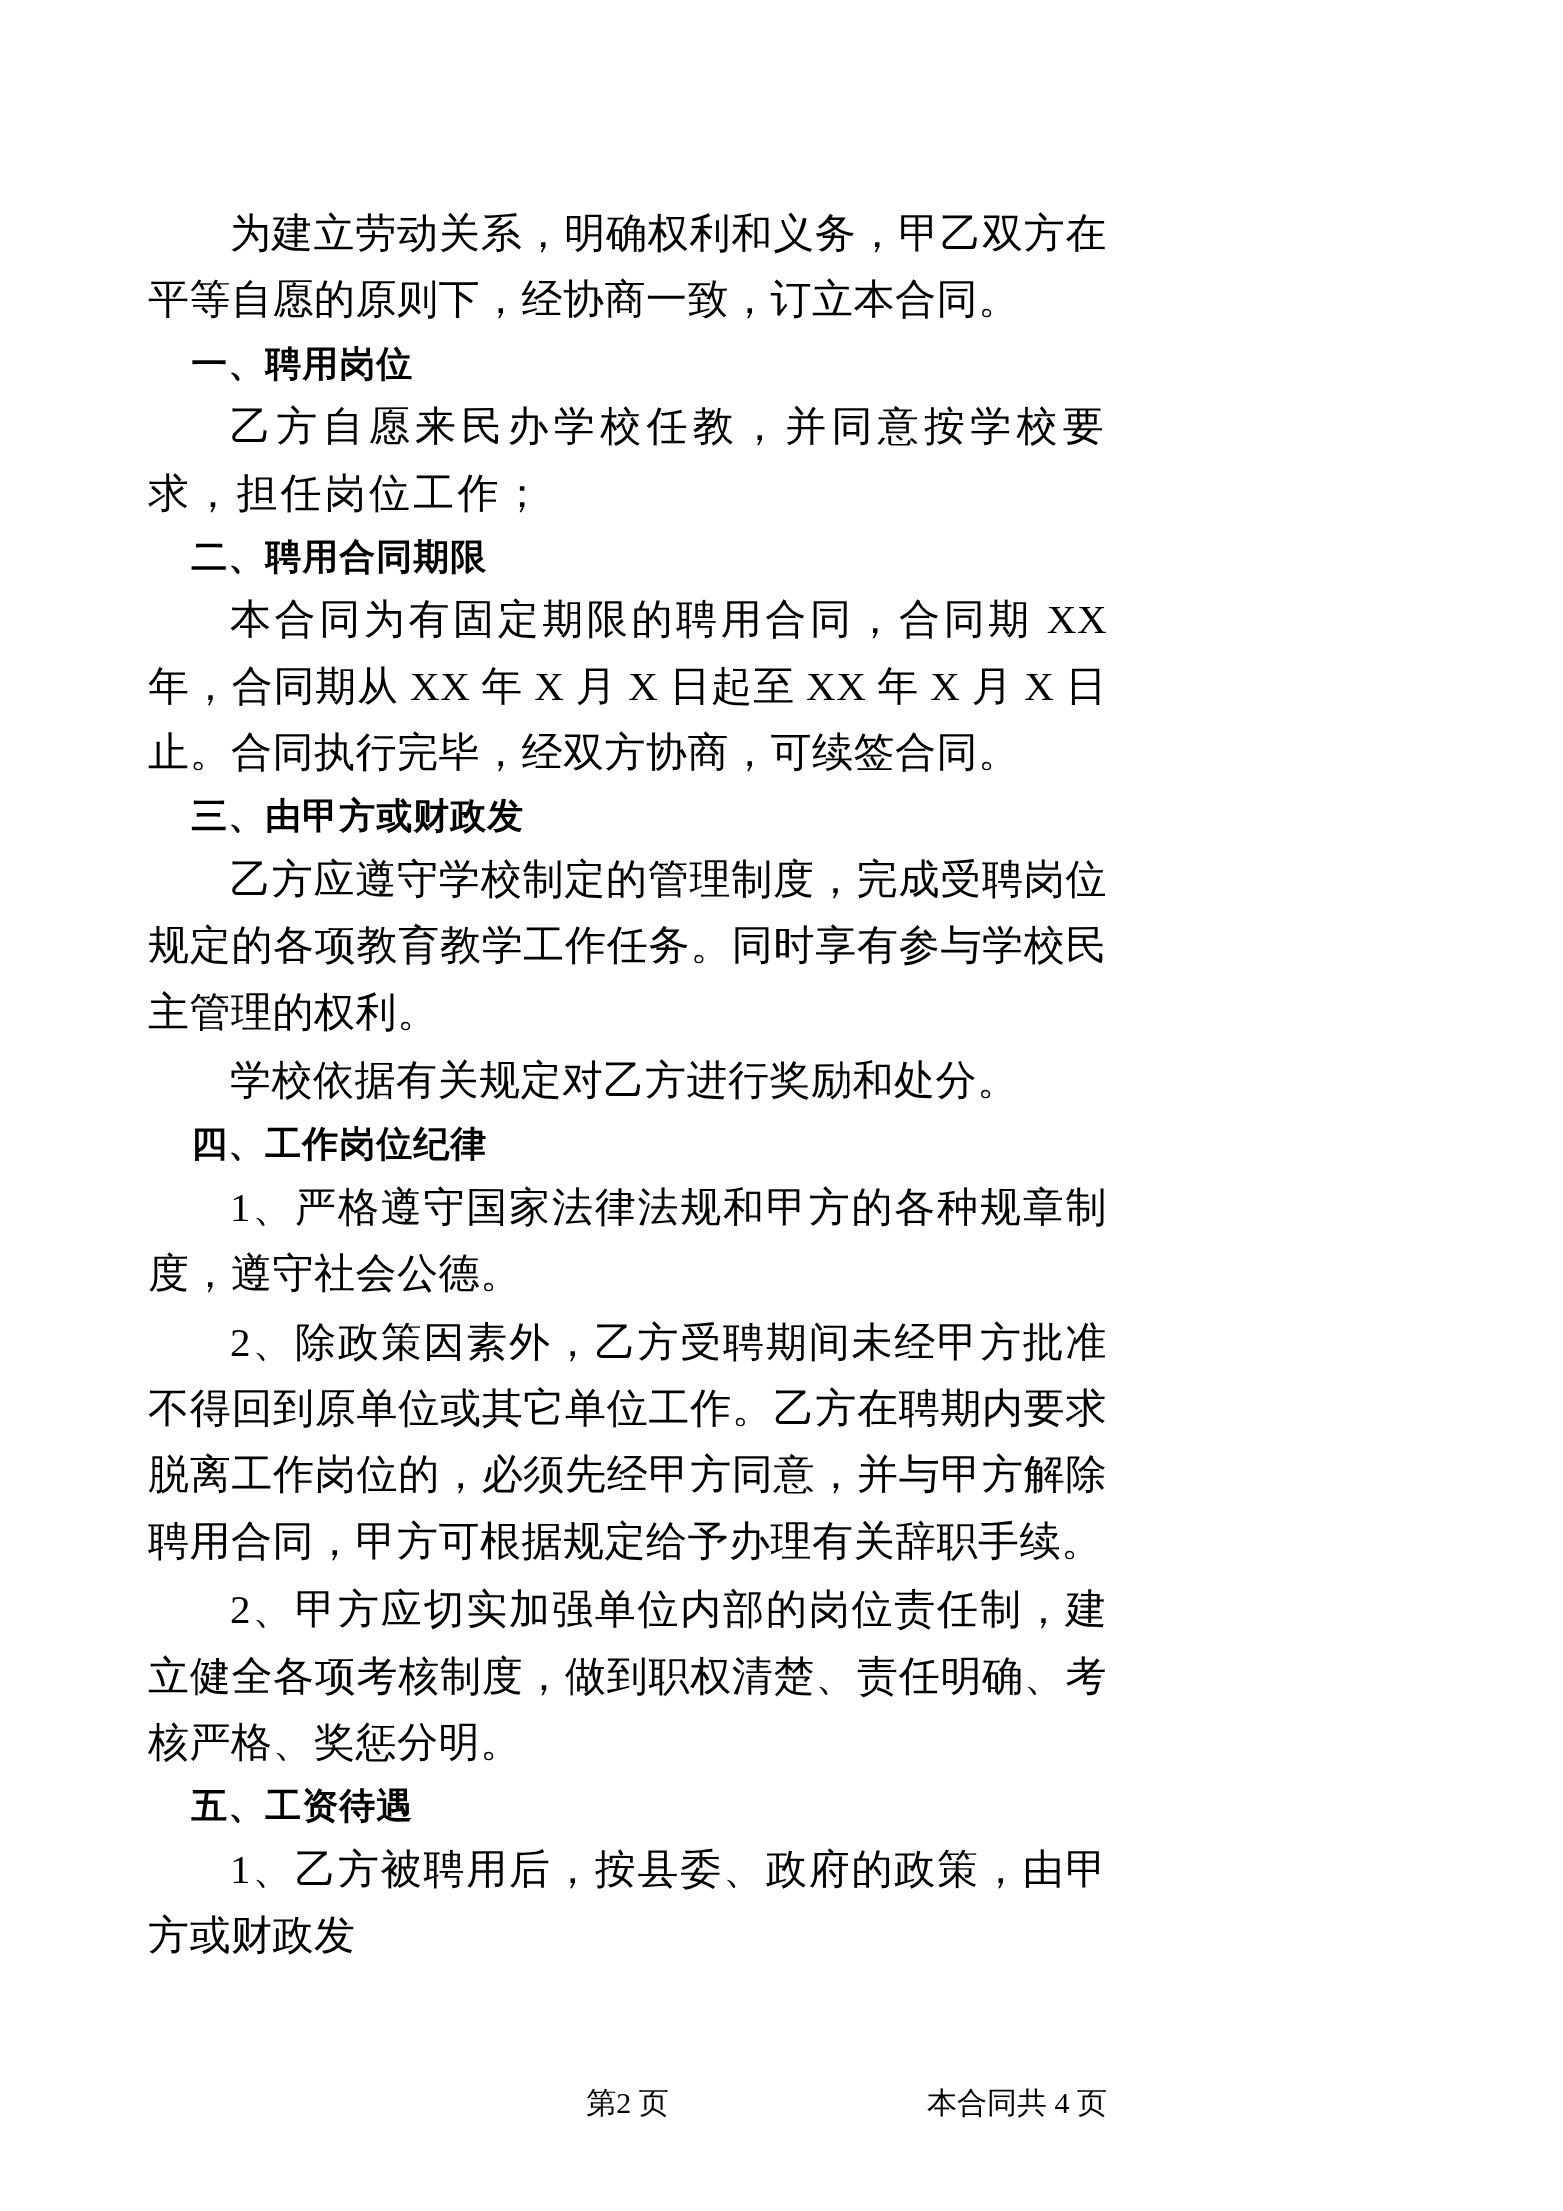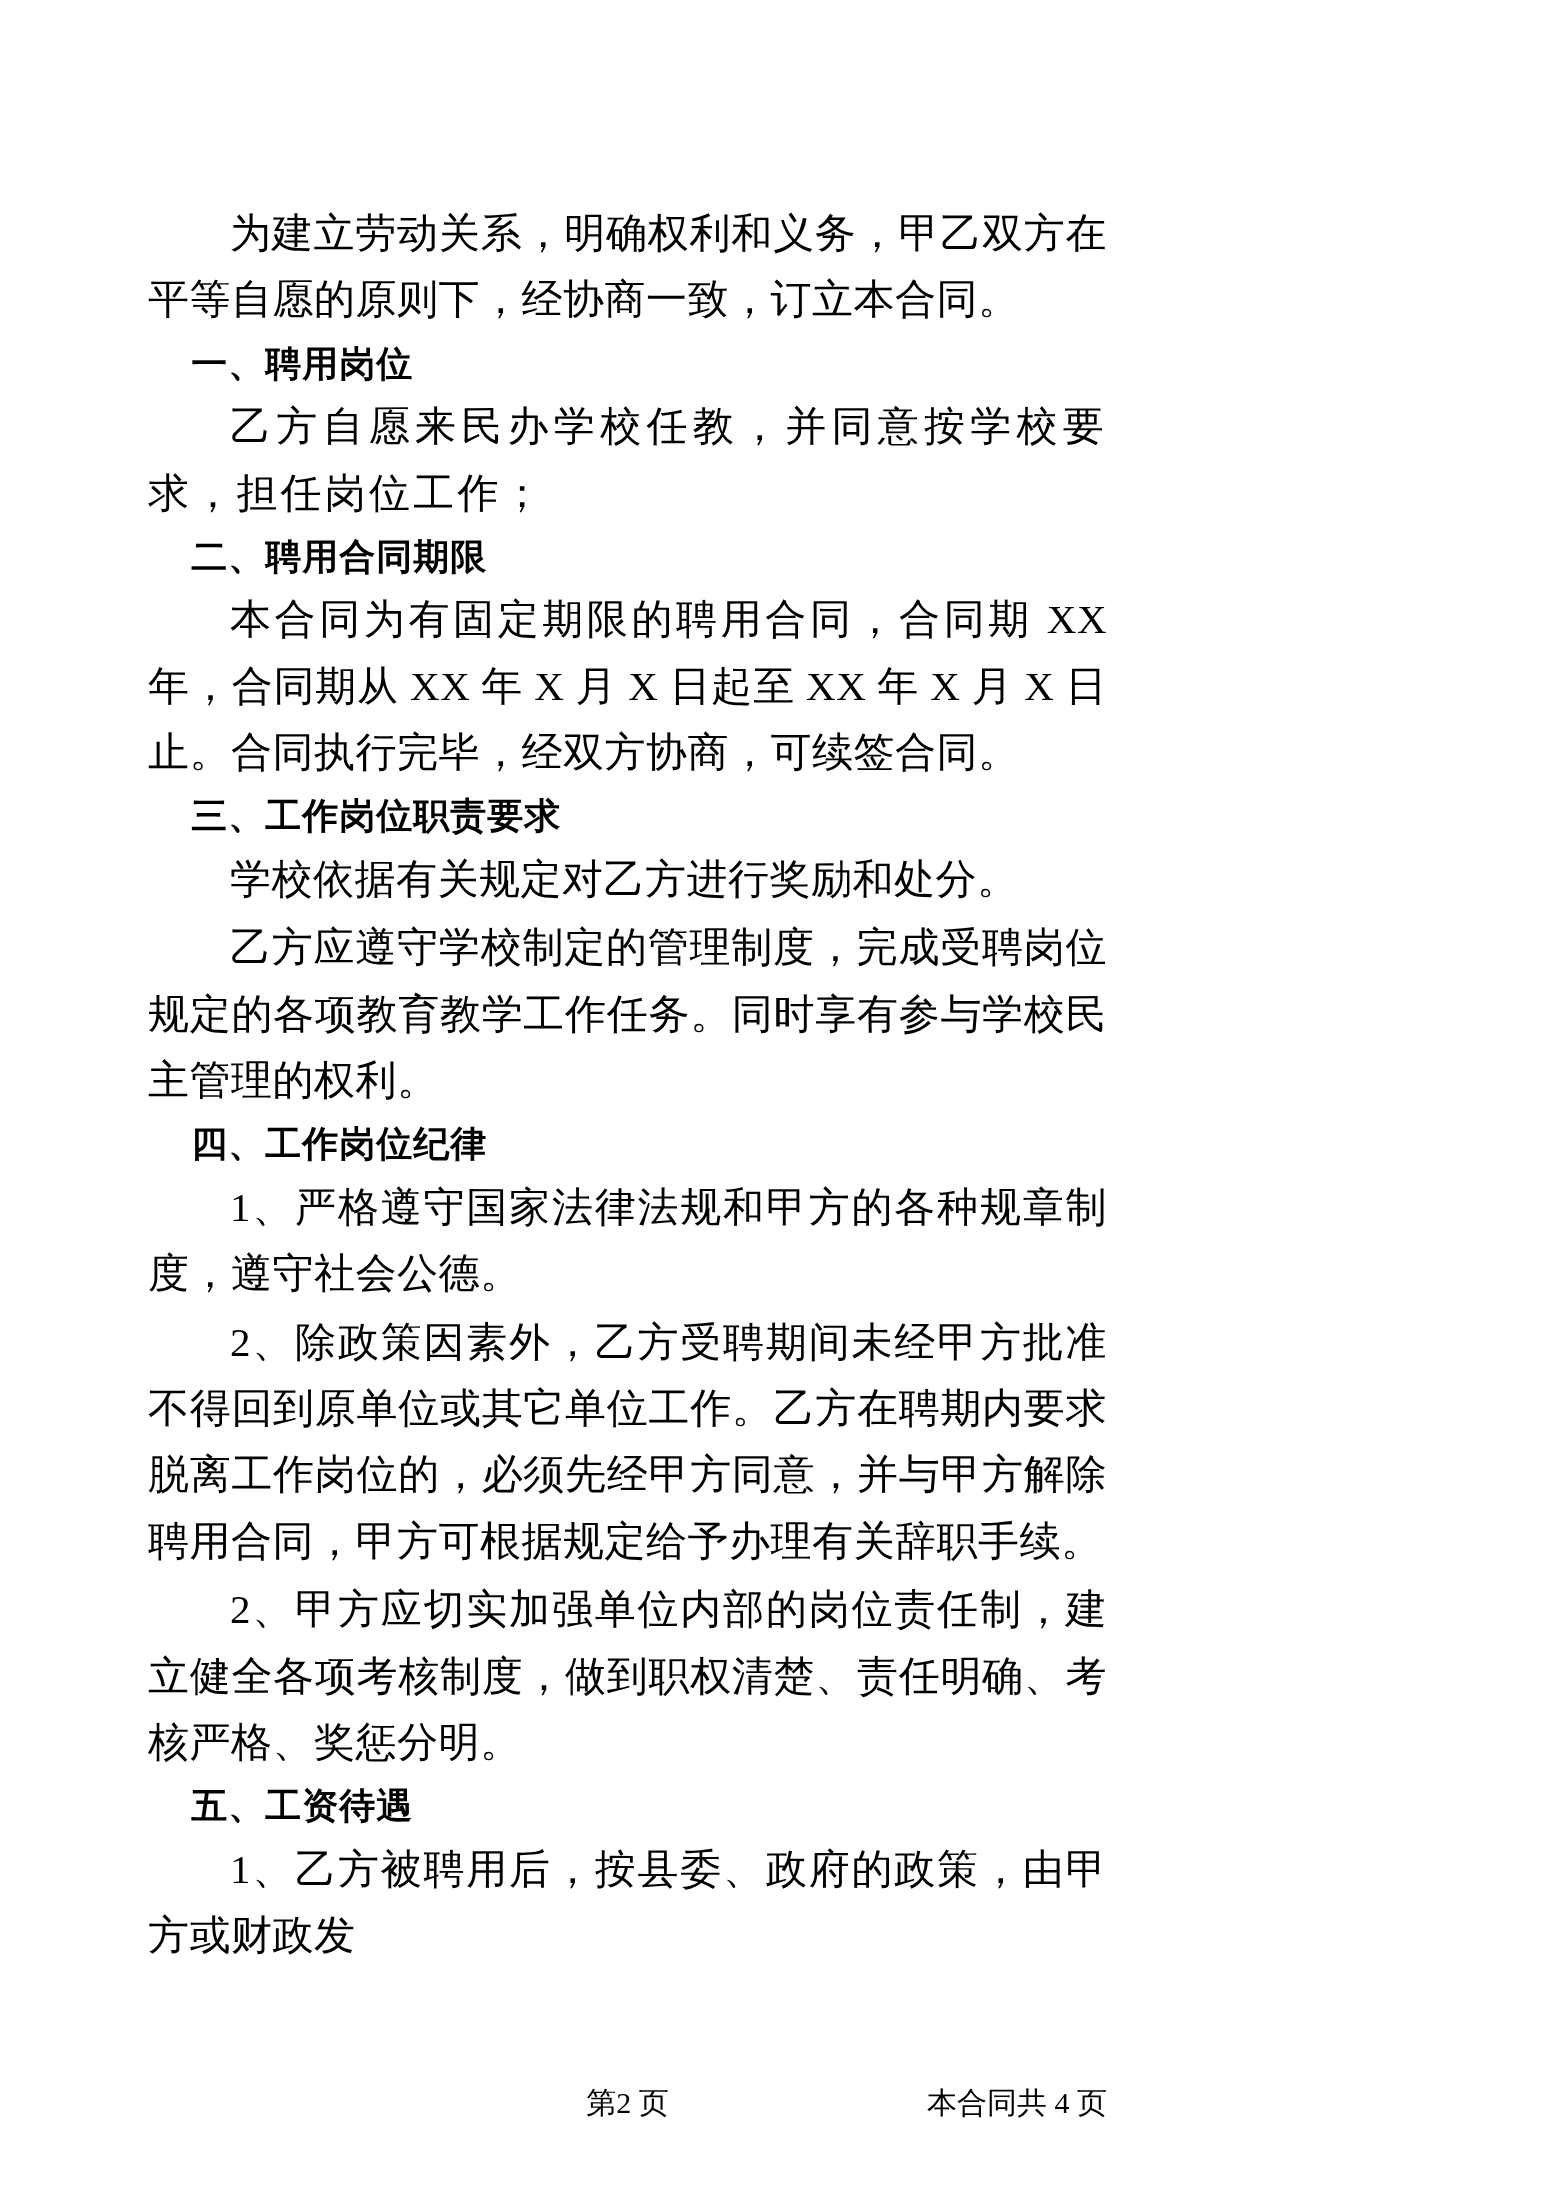--- a/index.html
+++ b/index.html
@@ -75,25 +75,25 @@
   <p class="para indent">为建立劳动关系，明确权利和义务，甲乙双方在平等自愿的原则下，经协商一致，订立本合同。</p>
 
   <p class="heading">一、聘用岗位</p>
 
   <p class="para indent loose">乙方自愿来民办学校任教，并同意按学校要求，担任岗位工作；</p>
 
   <p class="heading">二、聘用合同期限</p>
 
   <p class="para indent">本合同为有固定期限的聘用合同，合同期 XX 年，合同期从 XX 年 X 月 X 日起至 XX 年 X 月 X 日止。合同执行完毕，经双方协商，可续签合同。</p>
 
-  <p class="heading">三、工作岗位职责要求</p>
+  <p class="heading">三、由甲方或财政发</p>
+
+  <p class="para indent">乙方应遵守学校制定的管理制度，完成受聘岗位规定的各项教育教学工作任务。同时享有参与学校民主管理的权利。</p>
 
   <p class="para indent">学校依据有关规定对乙方进行奖励和处分。</p>
-
-  <p class="para indent">乙方应遵守学校制定的管理制度，完成受聘岗位规定的各项教育教学工作任务。同时享有参与学校民主管理的权利。</p>
 
   <p class="heading">四、工作岗位纪律</p>
 
   <p class="para indent">1、严格遵守国家法律法规和甲方的各种规章制度，遵守社会公德。</p>
 
   <p class="para indent">2、除政策因素外，乙方受聘期间未经甲方批准不得回到原单位或其它单位工作。乙方在聘期内要求脱离工作岗位的，必须先经甲方同意，并与甲方解除聘用合同，甲方可根据规定给予办理有关辞职手续。</p>
 
   <p class="para indent">2、甲方应切实加强单位内部的岗位责任制，建立健全各项考核制度，做到职权清楚、责任明确、考核严格、奖惩分明。</p>
 
   <p class="heading">五、工资待遇</p>

